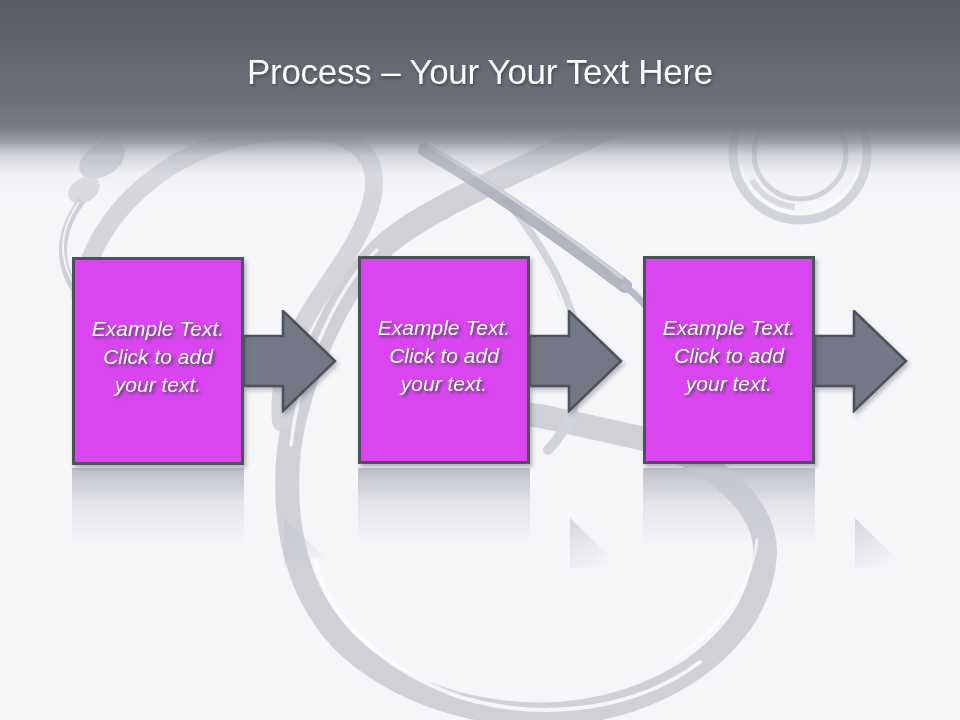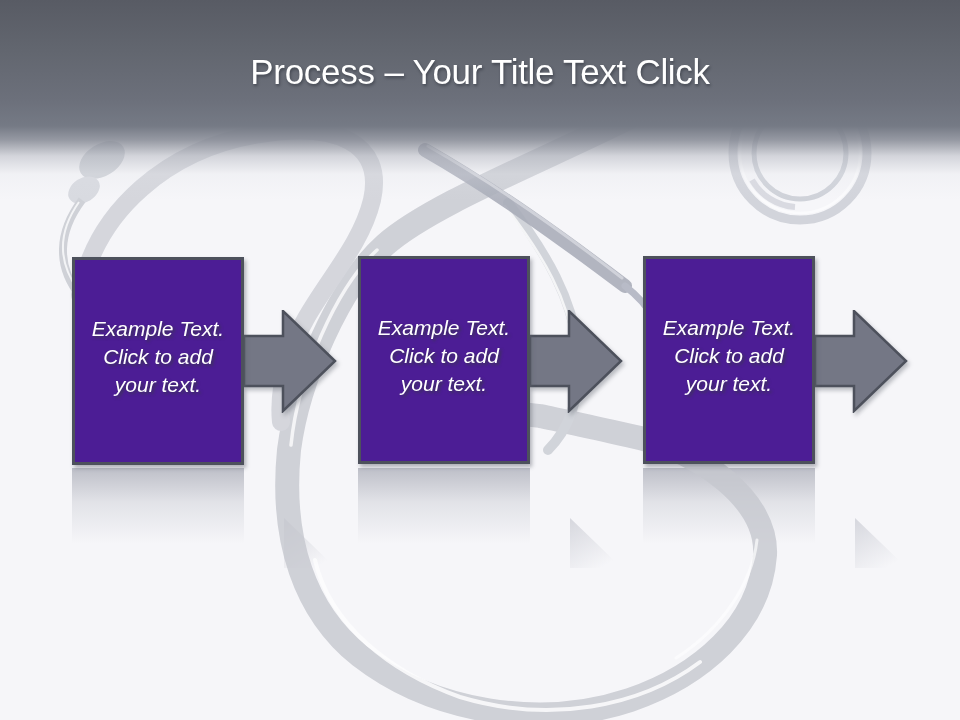--- a/index.html
+++ b/index.html
@@ -21,21 +21,21 @@
     position:absolute;top:50px;left:14px;width:932px;z-index:3;
     text-align:center;color:#fff;font-size:35px;line-height:44px;
     text-shadow:1px 2px 3px rgba(25,28,38,.45);letter-spacing:-.3px;
     white-space:nowrap;
   }
   .slide-title .t-bold{font-weight:400;}
   .slide-title .t-rest{font-weight:400;margin-left:10px;}
   
   .pbox{
     position:absolute;width:172px;height:208px;box-sizing:border-box;
-    background:#4c1d95;border:3px solid #4d515c;z-index:4;
+    background:#d946ef;border:3px solid #4d515c;z-index:4;
     box-shadow:2px 3px 4px rgba(90,94,106,.45);
     display:flex;align-items:center;justify-content:center;
   }
   .pbox .txt{
     text-align:center;font-style:italic;font-size:21px;line-height:28px;
     color:#fff;text-shadow:2px 2px 3px rgba(55,58,70,.8);margin-bottom:8px;
   }
   .pbox .txt span{display:block;}
   #pbox1{left:72px;top:257px;}
   #pbox2{left:358px;top:256px;}
@@ -101,21 +101,21 @@
       <ellipse cx="102" cy="160" rx="25" ry="16" fill="#c3c6cd" transform="rotate(-32 102 160)"></ellipse>
       <ellipse cx="84" cy="190" rx="17" ry="12" fill="#ced1d8" transform="rotate(-32 84 190)"></ellipse>
       <path d="M 82 200 C 58 232, 56 266, 80 296" fill="none" stroke="#c2c5cc" stroke-width="8"></path>
       <path d="M 79 202 C 58 232, 58 262, 78 290" fill="none" stroke="#ffffff" stroke-width="2" opacity="0.8"></path>
     </g>
   </svg>
 
   <div class="header-band"></div>
 
   <div class="slide-title">
-    <span class="t-bold">Process</span><span class="t-rest">– Your Title Text Click</span>
+    <span class="t-bold">Process</span><span class="t-rest">– Your Your Text Here</span>
   </div>
 
   <div class="pbox" id="pbox1">
     <div class="txt">
       <span>Example Text.</span>
       <span>Click to add</span>
       <span>your text.</span>
     </div>
   </div>
 

